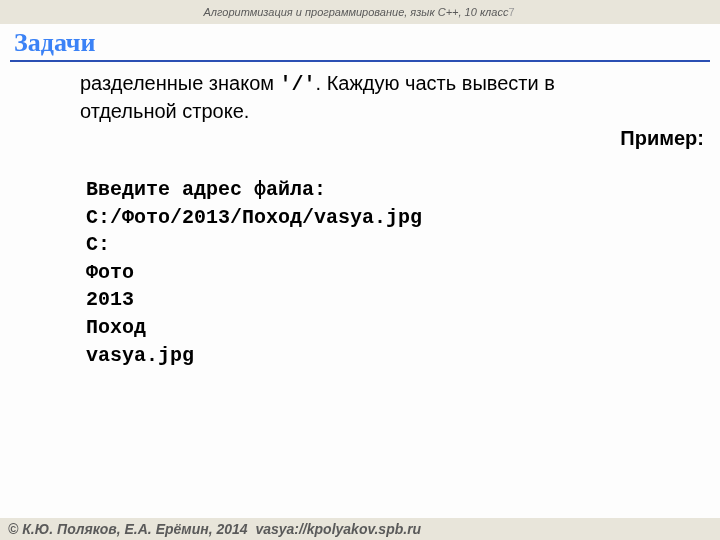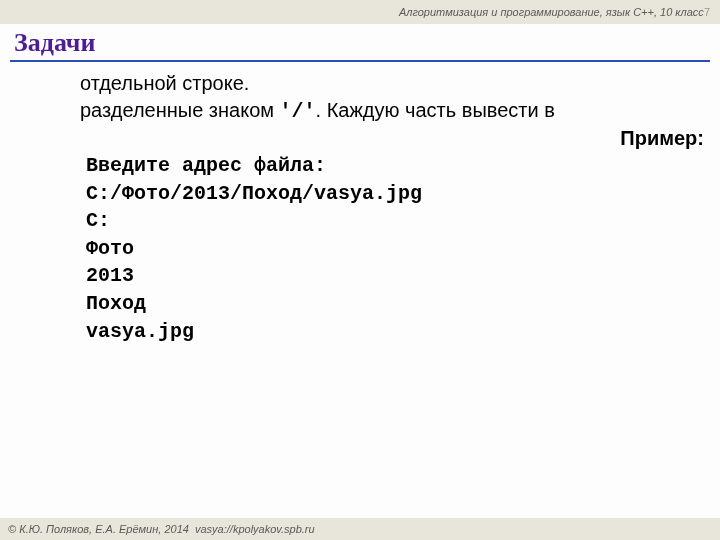--- a/index.html
+++ b/index.html
@@ -9,33 +9,33 @@
     background: #fdfdfd;
     color: #000;
     position: relative;
   }
   .header-bar {
     width: 100%;
     height: 24px;
     background: #e8e5da;
     display: flex;
     align-items: center;
-    justify-content: flex-end;
+    justify-content: center;
     padding: 0 10px 0 8px;
     font-size: 11px;
     color: #5a5a5a;
     font-style: italic;
   }
   .header-bar .pgnum { color: #9a9a9a; font-style: normal; }
   .title {
     font-family: "Times New Roman", Times, serif;
     font-weight: bold;
     font-size: 26px;
     padding: 4px 0 2px 14px;
-    color: #4c1d95;
+    color: #3b82f6;
   }
   .hr {
     margin: 0 10px 8px 10px;
     border: none;
     border-top: 2px solid #2a4fb3;
   }
   .content {
     padding: 0 16px 0 20px;
     font-size: 20px;
     line-height: 1.35;
@@ -49,50 +49,52 @@
   .mono { font-family: "Courier New", Courier, monospace; font-weight: bold; }
   .desc-cont { padding-left: 60px; }
   .subhead { font-weight: bold; padding-left: 32px; text-align: right; }
   .code-block {
     font-family: "Courier New", Courier, monospace;
     font-weight: bold;
     font-size: 20px;
     line-height: 1.38;
     padding-left: 66px;
     white-space: pre;
+    margin-top: 24px;
   }
   .footer {
     position: absolute;
     bottom: 0; left: 0; right: 0;
     height: 22px;
     background: #e8e5da;
-    font-size: 11px;
+    font-size: 14px;
     color: #5a5a5a;
     font-style: italic;
     display: flex;
     align-items: center;
     padding-left: 8px;
+    font-weight: bold;
   }
 </style>
 </head>
 <body>
 
 <div class="header-bar">
   <span>Алгоритмизация и программирование, язык C++, 10 класс</span>
   <span class="pgnum">7</span>
 </div>
 
 <div class="title">Задачи</div>
 <hr class="hr">
 
 <div class="content">
-  <div class="desc-cont">отдельной строке.</div>
   <div class="desc-cont">
     <span>разделенные знаком </span><span class="mono">'/'</span><span>. Каждую часть вывести в</span>
   </div>
+  <div class="desc-cont">отдельной строке.</div>
   <div class="subhead">Пример:</div>
   <div class="code-block"><span>Введите адрес файла:</span>
 <span>C:/Фото/2013/Поход/vasya.jpg</span>
 <span>C:</span>
 <span>Фото</span>
 <span>2013</span>
 <span>Поход</span>
 <span>vasya.jpg</span></div>
 </div>
 

